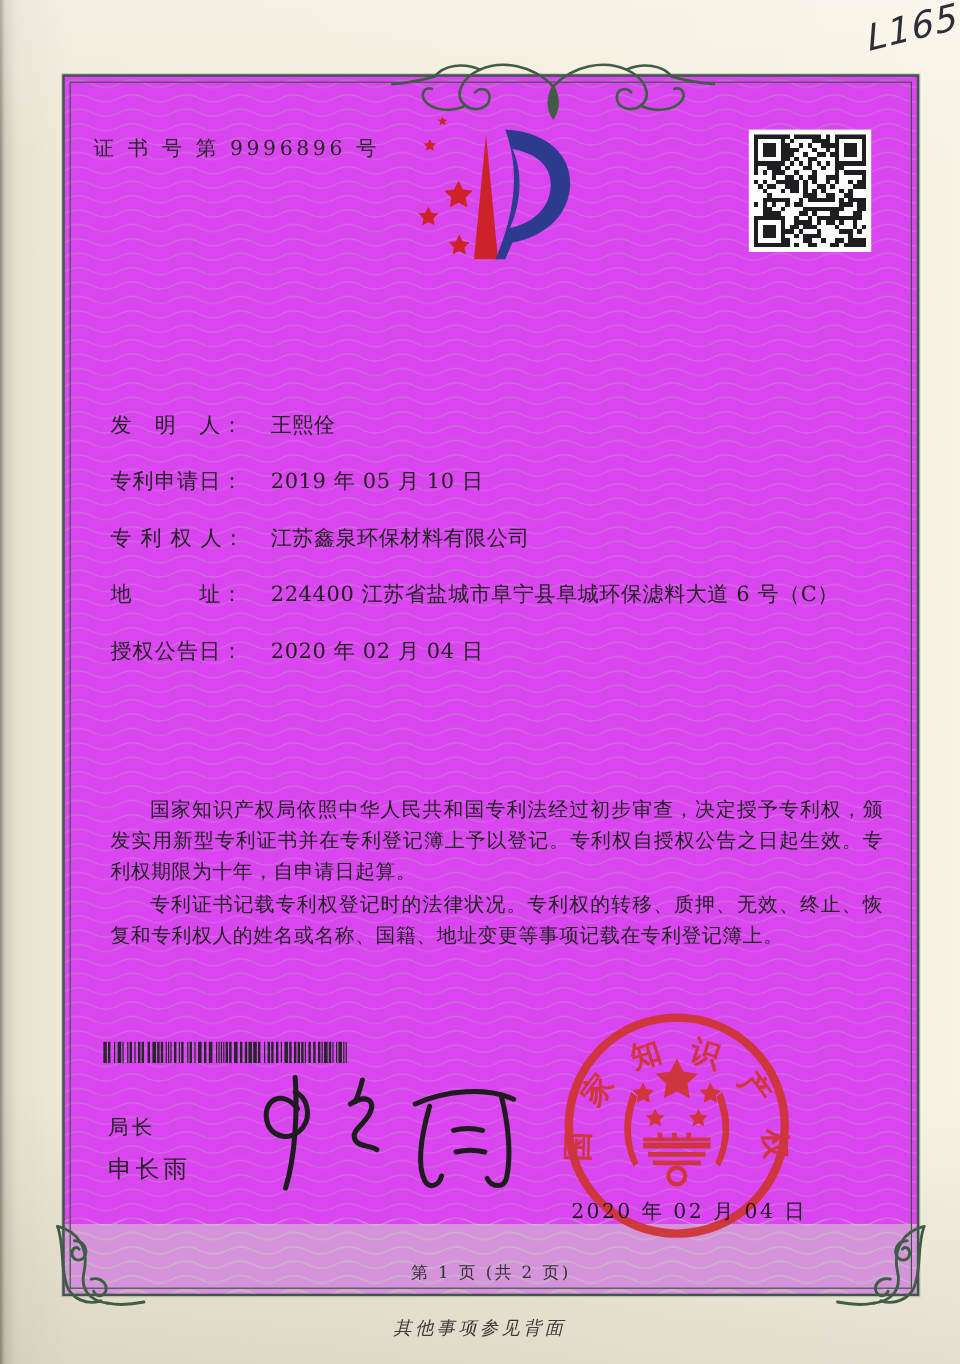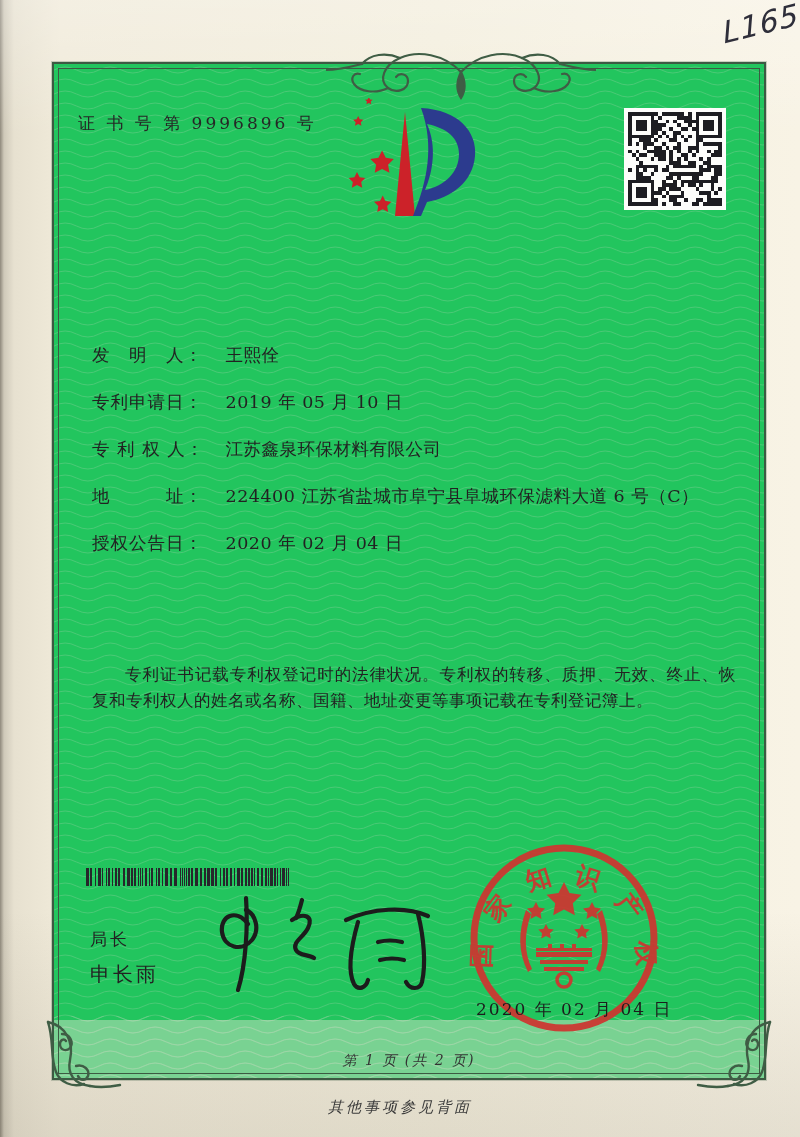--- a/index.html
+++ b/index.html
@@ -12,21 +12,21 @@
   .photo-shade{position:absolute;inset:0;pointer-events:none;
     background:linear-gradient(180deg, rgba(255,255,255,.25) 0%, rgba(0,0,0,0) 12%, rgba(0,0,0,0) 80%, rgba(90,80,60,.12) 100%);}
   .handwritten-note{
     position:absolute;top:6px;left:722px;font-size:30px;color:#2e2e3a;
     font-family:"DejaVu Sans","Liberation Sans",sans-serif;font-style:italic;
     transform:rotate(-14deg) skewX(-8deg);letter-spacing:1px;
   }
   
   .frame-outer{
     position:absolute;left:52px;top:62px;width:710px;height:1014px;
-    border:2.5px solid #3c5a42;background:#22c55e;
+    border:2.5px solid #3c5a42;background:#d946ef;
     box-shadow:0 0 0 1px rgba(60,90,66,.25);
   }
   .frame-inner{
     position:absolute;inset:4px;border:1px solid #3c5a42;
   }
   .wave-bg{position:absolute;inset:0;width:100%;height:100%;opacity:.45;}
   .green-band{position:absolute;left:0;right:0;bottom:0;height:58px;background:#cfdfc6;opacity:.5;}
   
   .ornament{position:absolute;pointer-events:none;}
   .orn-top{left:272px;top:-22px;}
@@ -49,21 +49,21 @@
     color:#222;line-height:26px;text-align:justify;}
   .paragraphs p{margin:0 0 1px 0;text-indent:2em;letter-spacing:.5px;}
   
   .barcode{position:absolute;left:32px;top:804px;width:206px;height:18px;}
   .signer-title{position:absolute;left:36px;top:864px;font-size:17px;color:#222;letter-spacing:3px;}
   .signer-name{position:absolute;left:36px;top:897px;font-size:20px;color:#222;letter-spacing:3px;}
   .signature{position:absolute;left:142px;top:822px;}
   .seal{position:absolute;left:412px;top:776px;opacity:.92;}
   .seal-date{position:absolute;left:422px;top:934px;font-size:17px;color:#1c1c1c;letter-spacing:2px;}
   
-  .page-no{position:absolute;left:0;right:0;top:988px;text-align:center;font-size:14px;color:#333;letter-spacing:2px;font-style:italic;}
+  .page-no{position:absolute;left:0;right:0;top:988px;text-align:center;font-size:14px;color:#333;letter-spacing:2px;}
   .back-note{position:absolute;left:0;right:0;top:1098px;text-align:center;font-size:15px;color:#3a3a3a;letter-spacing:3px;font-style:italic;}
 </style>
 </head>
 <body>
 
 <div class="photo-shade"></div>
 
 <div class="handwritten-note">L165</div>
 
 <div class="frame-outer">
@@ -484,20 +484,21 @@
       <span class="field-label">地　　　址：</span>
       <span class="field-value">224400 江苏省盐城市阜宁县阜城环保滤料大道 6 号（C）</span>
     </div>
     <div class="field-row">
       <span class="field-label">授权公告日：</span>
       <span class="field-value">2020 年 02 月 04 日</span>
     </div>
   </div>
 
   <div class="paragraphs">
+    <p>国家知识产权局依照中华人民共和国专利法经过初步审查，决定授予专利权，颁发实用新型专利证书并在专利登记簿上予以登记。专利权自授权公告之日起生效。专利权期限为十年，自申请日起算。</p>
     <p>专利证书记载专利权登记时的法律状况。专利权的转移、质押、无效、终止、恢复和专利权人的姓名或名称、国籍、地址变更等事项记载在专利登记簿上。</p>
   </div>
 
   <svg class="barcode" viewBox="0 0 206 18" preserveAspectRatio="none">
     <g id="barcode-bars" fill="#26262b">
         <rect x="0" y="0" width="3" height="18"></rect>
         <rect x="4" y="0" width="2" height="18"></rect>
         <rect x="9" y="0" width="1" height="18"></rect>
         <rect x="12" y="0" width="3" height="18"></rect>
         <rect x="16" y="0" width="1" height="18"></rect>

